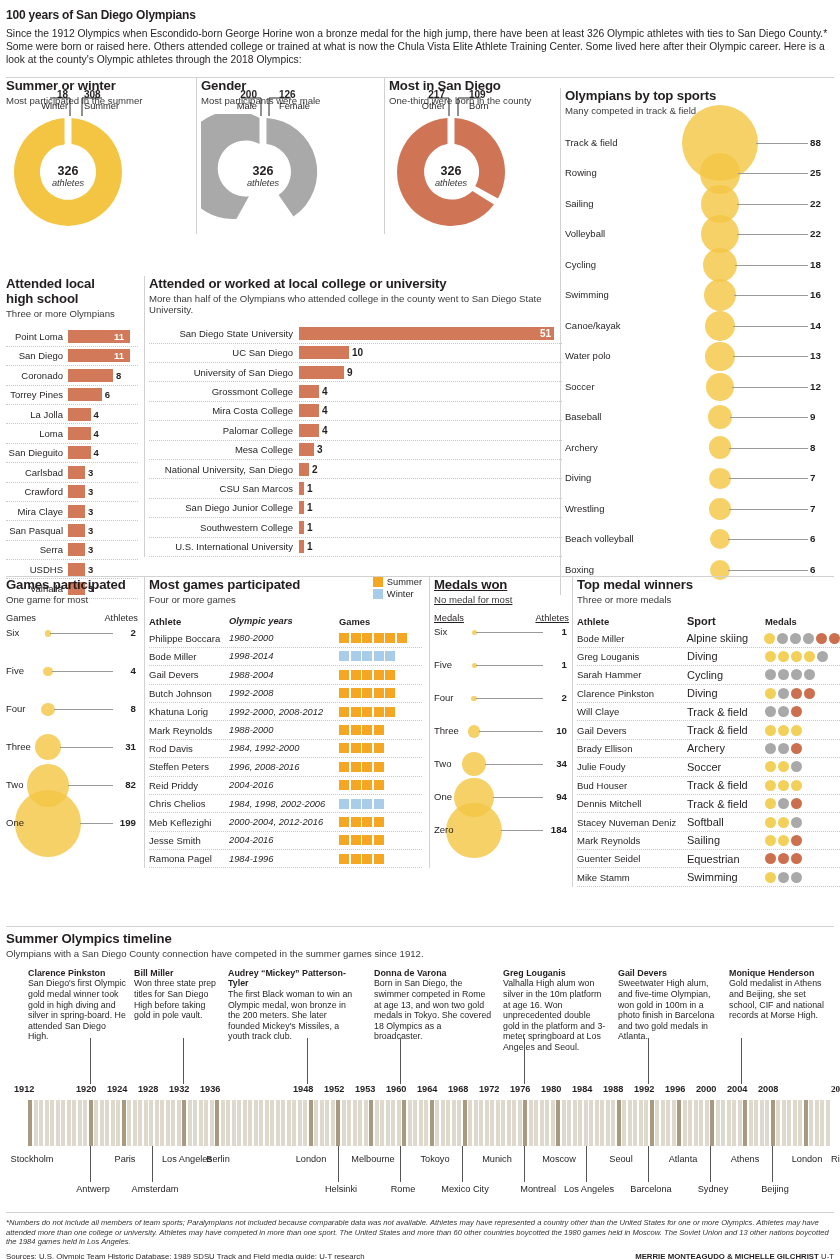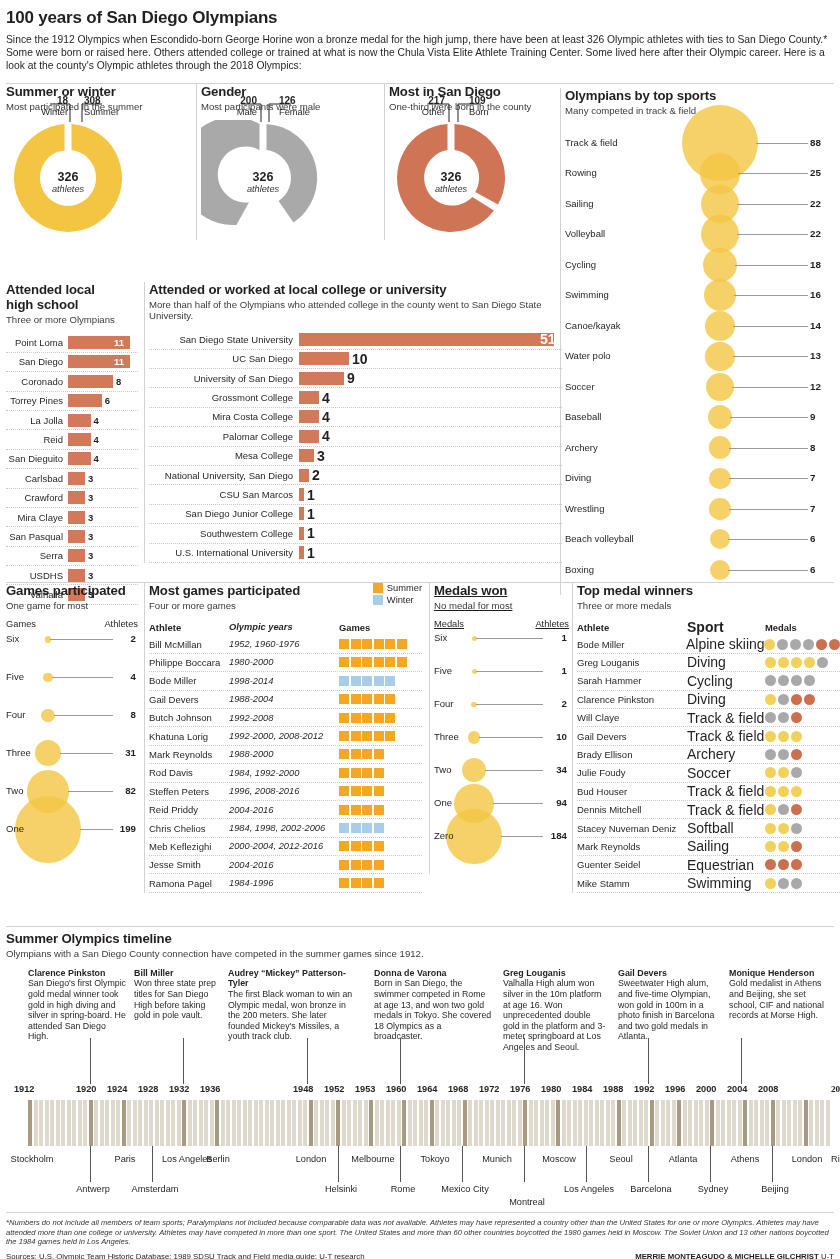--- a/index.html
+++ b/index.html
@@ -8,21 +8,21 @@
     width:840px; height:1259px;
     background:#ffffff;
     font-family:"Liberation Sans", sans-serif;
     color:#231f20;
     position:relative;
     overflow:hidden;
   }
   .page { position:relative; width:840px; height:1259px; padding:0 6px; }
 
   
-  .main-title { font-size:17px; font-weight:bold; letter-spacing:-0.2px; margin:8px 0 5px 0; }
+  .main-title { font-size:12px; font-weight:bold; letter-spacing:-0.2px; margin:8px 0 5px 0; }
   .intro { font-size:10.3px; line-height:13.2px; margin:0 0 10px 0; color:#231f20; }
 
   
   .sec-title { font-size:13.2px; font-weight:bold; letter-spacing:-0.15px; margin:0 0 2px 0; }
   .sec-sub { font-size:9.6px; color:#3b3b3b; line-height:11.8px; margin:0 0 8px 0; }
 
   .rule-left { border-left:1px solid #d2d2d2; padding-left:4px; }
   .rule-top  { border-top:1px solid #d2d2d2; }
 
   
@@ -49,21 +49,21 @@
   .hs-row { display:flex; align-items:center; height:19.4px; border-bottom:1px dotted #c8c8c8; }
   .hs-name { width:62px; text-align:right; font-size:9.5px; padding-right:5px; white-space:nowrap; }
   .hs-bar { height:13px; background:#d2795a; }
   .hs-v { font-size:9.5px; font-weight:bold; margin-left:3px; }
   .hs-v.inside { margin-left:-16px; color:#fff; position:relative; }
 
   .col { position:absolute; left:138px; top:0; width:418px; }
   .col-row { display:flex; align-items:center; height:19.4px; border-bottom:1px dotted #c8c8c8; }
   .col-name { width:150px; text-align:right; font-size:9.5px; padding-right:6px; white-space:nowrap; }
   .col-bar { height:13px; background:#d2795a; }
-  .col-v { font-size:14px; font-weight:bold; margin-left:3px; }
+  .col-v { font-size:10px; font-weight:bold; margin-left:3px; }
   .col-v.inside { margin-left:-14px; color:#fff; }
 
   
   .row3 { position:relative; }
   .hdr-sm { font-size:9.3px; color:#231f20; }
   .games-b { position:absolute; left:0; top:0; width:132px; }
   .gp-inner { position:relative; height:245px; }
   .gp-label { position:absolute; font-size:9.5px; left:0; }
   .gp-val { position:absolute; font-size:9.7px; font-weight:bold; right:2px; }
   .gp-leader { position:absolute; height:1px; background:#9a9a9a; }
@@ -79,21 +79,21 @@
   .mg-g { display:flex; gap:1.5px; }
   .mg-box { width:10px; height:10px; }
 
   .medals { position:absolute; left:423px; top:0; width:140px;text-decoration:underline; }
   .md-inner { position:relative; height:245px; }
 
   .topmed { position:absolute; left:566px; top:0; width:268px; }
   .tm-row { display:flex; align-items:center; height:18.4px; border-bottom:1px dotted #c8c8c8; }
   .tm-row.head { border-bottom:none; font-weight:bold; font-size:9.4px; height:16px; }
   .tm-a { width:110px; font-size:9.5px; white-space:nowrap; }
-  .tm-s { width:78px; font-size:14px; white-space:nowrap; }
+  .tm-s { width:78px; font-size:11px; white-space:nowrap; }
   .tm-m { display:flex; gap:2px; }
   .dot { width:11px; height:11px; border-radius:50%; }
 
   
   .tl { position:absolute; left:6px; top:918px; width:828px; }
   .tl-bios { position:relative; height:110px; margin-top:6px; }
   .bio { position:absolute; top:0; font-size:8.8px; line-height:10.6px; }
   .bio b { display:block; font-size:8.9px; }
   .axis { position:relative; height:130px; margin-top:6px; }
   .axis-years { position:relative; height:12px; }
@@ -306,21 +306,21 @@
             <span class="hs-name">Torrey Pines</span>
             <span class="hs-bar" style="width:33.81818181818181px"></span>
             <span class="hs-v">6</span>
           </div>
           <div class="hs-row">
             <span class="hs-name">La Jolla</span>
             <span class="hs-bar" style="width:22.545454545454547px"></span>
             <span class="hs-v">4</span>
           </div>
           <div class="hs-row">
-            <span class="hs-name">Reid</span>
+            <span class="hs-name">Loma</span>
             <span class="hs-bar" style="width:22.545454545454547px"></span>
             <span class="hs-v">4</span>
           </div>
           <div class="hs-row">
             <span class="hs-name">San Dieguito</span>
             <span class="hs-bar" style="width:22.545454545454547px"></span>
             <span class="hs-v">4</span>
           </div>
           <div class="hs-row">
             <span class="hs-name">Carlsbad</span>
@@ -476,32 +476,20 @@
           <span class="sw" style="background:#a9cde8"></span>
           <span>Winter</span>
         </div>
       </div>
       <div class="mg-row head">
         <span class="mg-a">Athlete</span>
         <span class="mg-y">Olympic years</span>
         <span class="mg-g" style="display:inline">Games</span>
       </div>
       <div id="mg-rows">
-          <div class="mg-row">
-            <span class="mg-a">Bill McMillan</span>
-            <span class="mg-y">1952, 1960-1976</span>
-            <span class="mg-g">
-              <span class="mg-box" style="background:#f5a623"></span>
-              <span class="mg-box" style="background:#f5a623"></span>
-              <span class="mg-box" style="background:#f5a623"></span>
-              <span class="mg-box" style="background:#f5a623"></span>
-              <span class="mg-box" style="background:#f5a623"></span>
-              <span class="mg-box" style="background:#f5a623"></span>
-            </span>
-          </div>
           <div class="mg-row">
             <span class="mg-a">Philippe Boccara</span>
             <span class="mg-y">1980-2000</span>
             <span class="mg-g">
               <span class="mg-box" style="background:#f5a623"></span>
               <span class="mg-box" style="background:#f5a623"></span>
               <span class="mg-box" style="background:#f5a623"></span>
               <span class="mg-box" style="background:#f5a623"></span>
               <span class="mg-box" style="background:#f5a623"></span>
               <span class="mg-box" style="background:#f5a623"></span>
@@ -1023,21 +1011,21 @@
         <div class="city" style="left: 58px; top: 100px; width: 58px; text-align: center;">Antwerp</div>
         <div class="vline" style="left: 84px; top: 62px; height: 36px;"></div>
         <div class="city" style="left: 120px; top: 100px; width: 58px; text-align: center;">Amsterdam</div>
         <div class="vline" style="left: 146px; top: 62px; height: 36px;"></div>
         <div class="city" style="left: 306px; top: 100px; width: 58px; text-align: center;">Helsinki</div>
         <div class="vline" style="left: 332px; top: 62px; height: 36px;"></div>
         <div class="city" style="left: 368px; top: 100px; width: 58px; text-align: center;">Rome</div>
         <div class="vline" style="left: 394px; top: 62px; height: 36px;"></div>
         <div class="city" style="left: 430px; top: 100px; width: 58px; text-align: center;">Mexico City</div>
         <div class="vline" style="left: 456px; top: 62px; height: 36px;"></div>
-        <div class="city" style="left: 492px; top: 113px; width: 58px; text-align: center;">Montreal</div>
+        <div class="city" style="left: 492px; top: 100px; width: 58px; text-align: right;">Montreal</div>
         <div class="vline" style="left: 518px; top: 62px; height: 36px;"></div>
         <div class="city" style="left: 554px; top: 100px; width: 58px; text-align: center;">Los Angeles</div>
         <div class="vline" style="left: 580px; top: 62px; height: 36px;"></div>
         <div class="city" style="left: 616px; top: 100px; width: 58px; text-align: center;">Barcelona</div>
         <div class="vline" style="left: 642px; top: 62px; height: 36px;"></div>
         <div class="city" style="left: 678px; top: 100px; width: 58px; text-align: center;">Sydney</div>
         <div class="vline" style="left: 704px; top: 62px; height: 36px;"></div>
         <div class="city" style="left: 740px; top: 100px; width: 58px; text-align: center;">Beijing</div>
         <div class="vline" style="left: 766px; top: 62px; height: 36px;"></div>
         <div class="vline" style="left: 84px; top: -46px; height: 46px;"></div>

